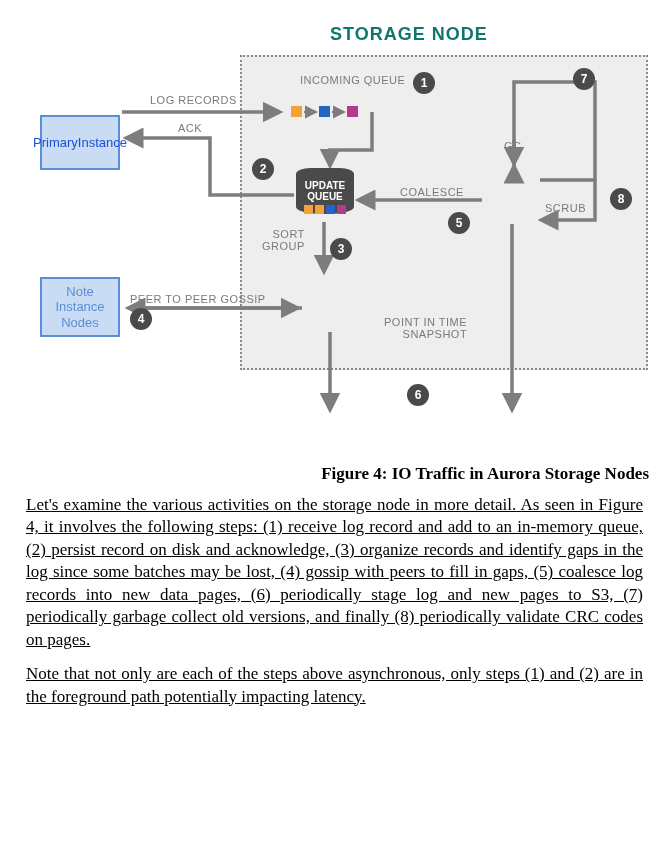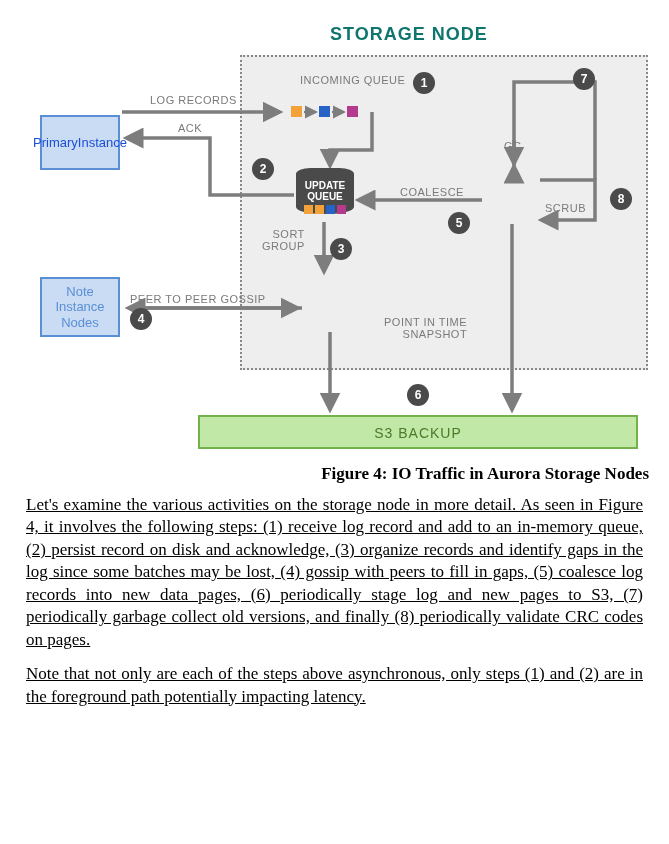--- a/index.html
+++ b/index.html
@@ -166,21 +166,20 @@
 
   <div class="box-primary">
     <span>Primary</span>
     <span>Instance</span>
   </div>
   <div class="box-peer">
     <span>Note</span>
     <span>Instance</span>
     <span>Nodes</span>
   </div>
-  <div class="s3-box">S3 BACKUP</div>
 
   <div class="queue-sq sq-o" style="left:271px;top:86px"></div>
   <div class="queue-sq sq-b" style="left:299px;top:86px"></div>
   <div class="queue-sq sq-m" style="left:327px;top:86px"></div>
 
   <div class="cylinder" style="left:276px;top:148px">
     <div class="cyl-top"></div>
     <div class="cyl-body" style="height:40px">
       <span>UPDATE</span><br>
       <span>QUEUE</span>

